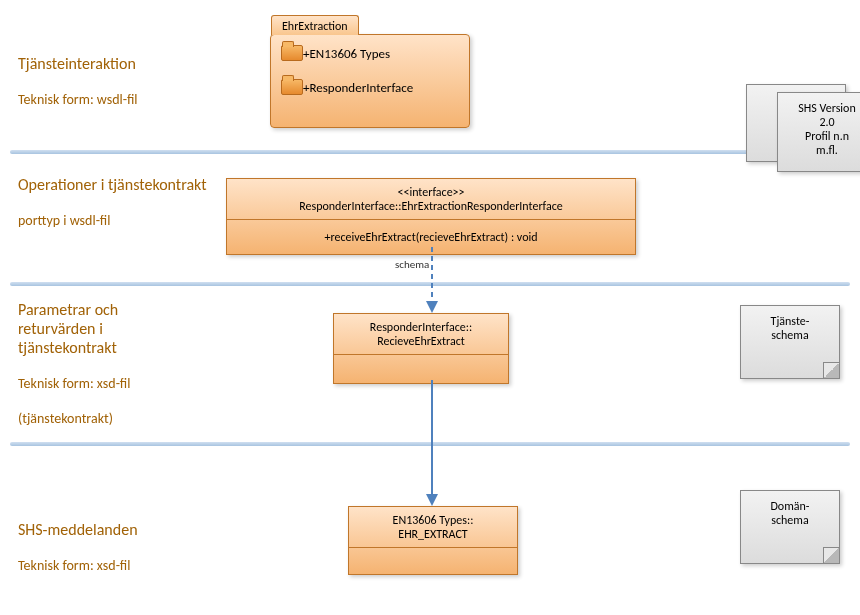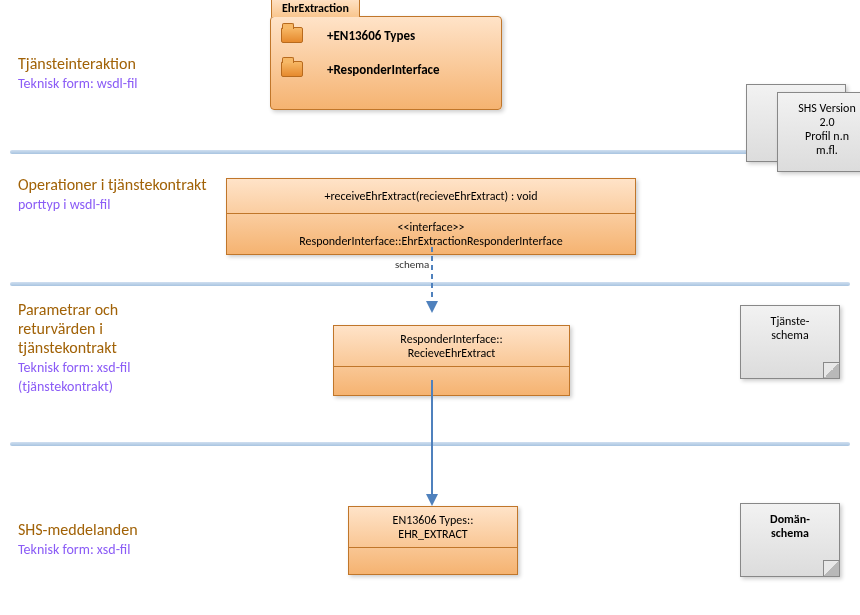--- a/index.html
+++ b/index.html
@@ -6,21 +6,21 @@
     body {
       font-family: Calibri, Arial, sans-serif;
       width: 860px;
       height: 615px;
       position: relative;
       background: #fff;
       overflow: hidden;
     }
     .section-label { position: absolute; left: 18px; }
     .section-heading { font-size: 16px; color: #a16207; }
-    .section-sub { font-size: 14px; color: #8b5cf6; margin-top: 2px; }
+    .section-sub { font-size: 14px; color: #a16207; margin-top: 18px; }
     .hr {
       position: absolute;
       left: 10px;
       right: 10px;
       height: 4px;
       background: linear-gradient(#d0dff0, #a8c4e0);
       border-radius: 2px;
     }
     .pkg {
       position: absolute;
@@ -38,21 +38,21 @@
       font-size: 12px;
       line-height: 20px;
       border: 1px solid #c0762a;
       border-bottom: none;
       border-radius: 3px 3px 0 0;
       background: linear-gradient(#ffe3c8, #f9c68e);
     }
     .pkg-row {
       display: flex;
       align-items: center;
-      gap: 24px;
+      gap: 0;
       padding: 4px 10px;
       font-size: 13px;
     }
     .folder-icon {
       width: 22px; height: 16px;
       background: linear-gradient(#f7b866, #e68a2e);
       border: 1px solid #b86a1d;
       border-radius: 2px;
       position: relative;
     }
@@ -133,48 +133,48 @@
 
 <div class="section-label" style="top:520px;">
   <div class="section-heading">SHS-meddelanden</div>
   <div class="section-sub">Teknisk form: xsd-fil</div>
 </div>
 
 <div class="hr" style="top:150px;"></div>
 <div class="hr" style="top:282px;"></div>
 <div class="hr" style="top:442px;"></div>
 
-<div class="pkg" style="left:270px; top:16px; width:232px; height:94px; padding-top:6px;font-weight:bold;">
+<div class="pkg" style="left:270px; top:34px; width:200px; height:94px; padding-top:6px;">
   <div class="pkg-tab">EhrExtraction</div>
   <div class="pkg-row">
     <div class="folder-icon"></div>
     <span>+EN13606 Types</span>
   </div>
   <div class="pkg-row" style="margin-top:10px;align-items:flex-end;">
     <div class="folder-icon"></div>
     <span>+ResponderInterface</span>
   </div>
 </div>
 
 <div class="classbox" style="left:226px; top:178px; width:410px;">
-  <div class="compartment" style="padding:10px;">+receiveEhrExtract(recieveEhrExtract) : void</div>
   <div class="compartment">
     <div>&lt;&lt;interface&gt;&gt;</div>
     <div>ResponderInterface::EhrExtractionResponderInterface</div>
   </div>
+  <div class="compartment" style="padding:10px;">+receiveEhrExtract(recieveEhrExtract) : void</div>
 </div>
 
 <div class="req-label" style="left:395px; top:258px;">schema</div>
 
 <svg class="connector" style="left:425px; top:247px;" width="20" height="70">
   <line x1="7" y1="0" x2="7" y2="56" stroke="#4f81bd" stroke-width="2" stroke-dasharray="5,4"></line>
   <polygon points="7,66 1,54 13,54" fill="#4f81bd"></polygon>
 </svg>
 
-<div class="classbox" style="left:333px; top:313px; width:237px;margin-top:12px;">
+<div class="classbox" style="left:333px; top:313px; width:176px;">
   <div class="compartment">
     <div>ResponderInterface::</div>
     <div>RecieveEhrExtract</div>
   </div>
   <div class="compartment" style="height:28px;"></div>
 </div>
 
 <svg class="connector" style="left:425px; top:380px;" width="20" height="130">
   <line x1="7" y1="0" x2="7" y2="116" stroke="#4f81bd" stroke-width="2"></line>
   <polygon points="7,126 1,114 13,114" fill="#4f81bd"></polygon>
@@ -199,18 +199,18 @@
   <div class="fold"></div>
 </div>
 
 <div class="note" style="left:740px; top:305px;">
   <div>Tjänste-</div>
   <div>schema</div>
   <div style="height:22px;"></div>
   <div class="fold"></div>
 </div>
 
-<div class="note" style="left:740px; top:503px;font-weight:bold;">
+<div class="note" style="left:740px; top:490px;">
   <div>Domän-</div>
   <div>schema</div>
   <div style="height:22px;"></div>
   <div class="fold"></div>
 </div>
 
 </body></html>

